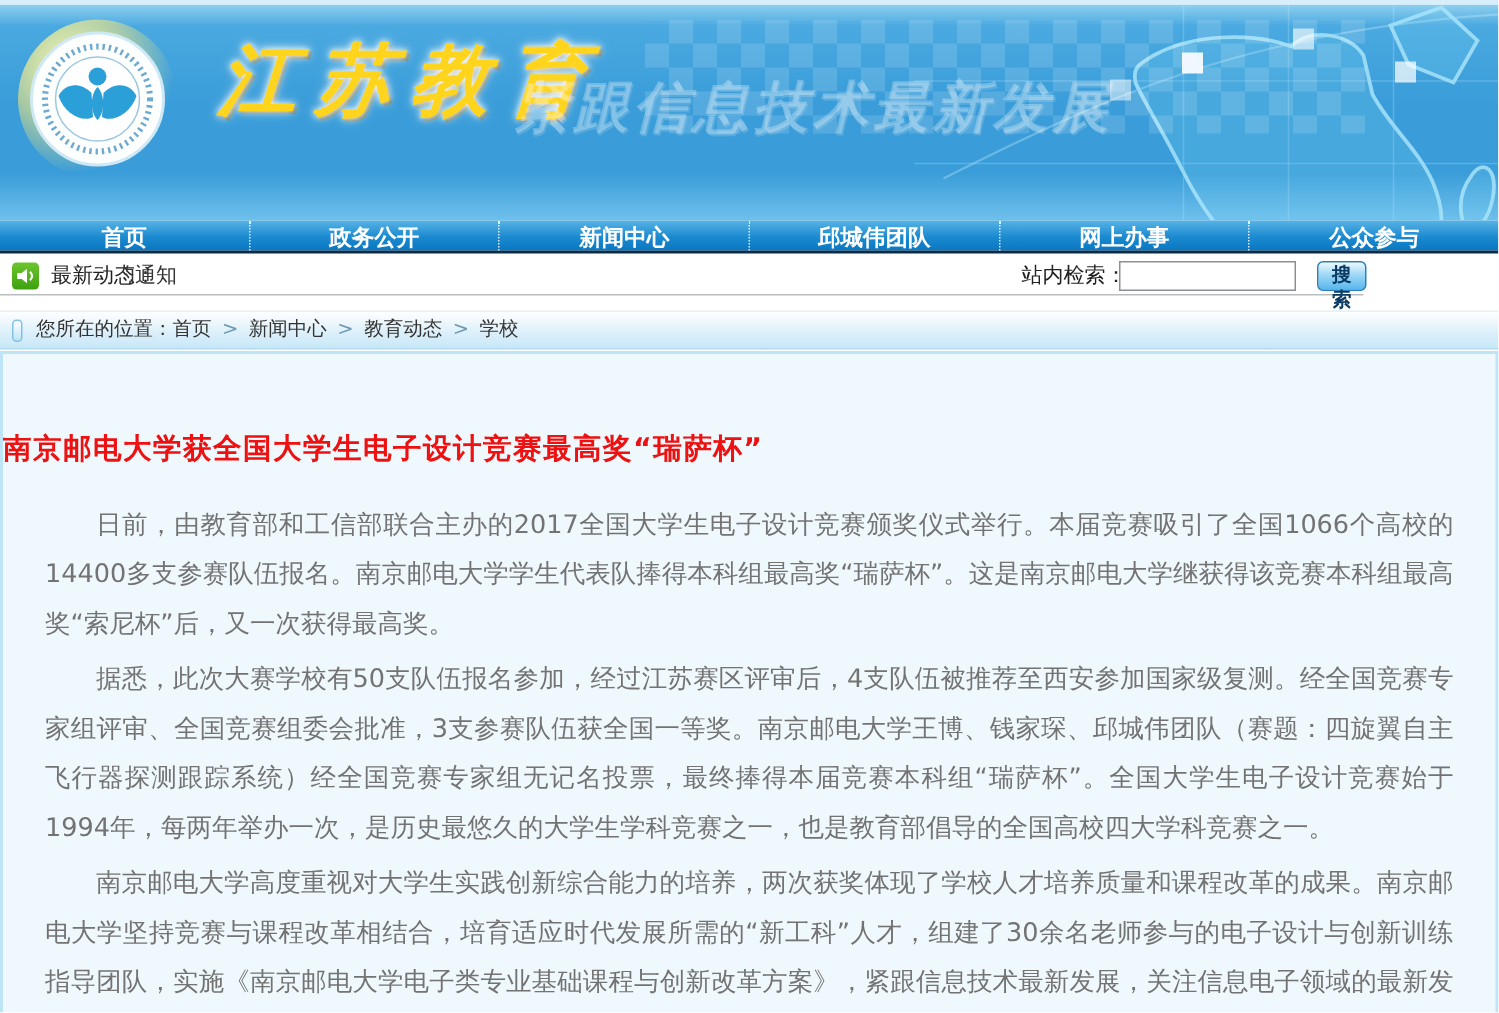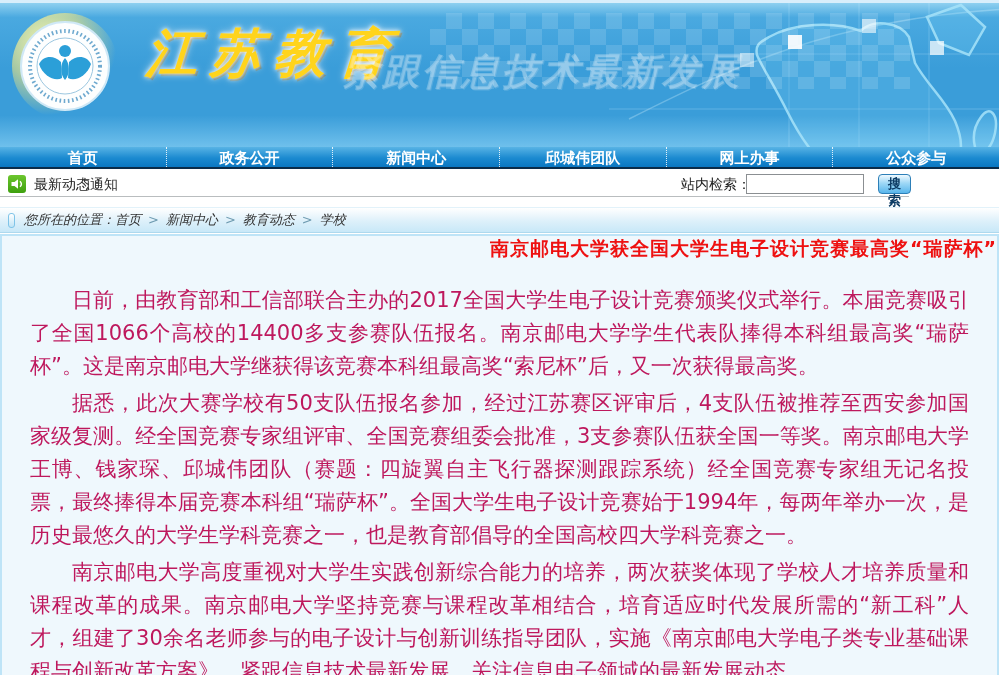--- a/index.html
+++ b/index.html
@@ -86,43 +86,43 @@
     background:linear-gradient(180deg,#eef9ff 0%,#9fd8f6 45%,#58b6ec 100%);
     border:1px solid #2d7fb8; border-radius:4px; line-height:17px;
     font-family:"DejaVu Sans", sans-serif;
   }
 
   
   .breadcrumb {
     position:absolute; top:207px; left:0; width:999px; height:26px;
     background:linear-gradient(180deg,#ffffff 0%,#ddf0fa 55%,#c8e8f8 100%);
     border-top:1px solid #e2f2fa; border-bottom:1px solid #aed9ee;
-    font-size:13px; color:#333; line-height:24px;font-style:italic;
+    font-size:13px; color:#333; line-height:24px;
   }
   .crumb-marker {
     position:absolute; left:8px; top:5px; width:7px; height:15px;
     border:1px solid #7fc4e8; border-radius:3px;
     background:linear-gradient(180deg,#ffffff,#bfe4f6);
   }
   .crumb-text { position:absolute; left:24px; top:0; white-space:nowrap; }
   .crumb-link { cursor:pointer; }
   .crumb-sep { color:#6d9ab0; margin:0 7px; }
 
   
   .content {
     position:absolute; top:234px; left:0; width:999px; height:441px;
     background:#eff8fd; border:2px solid #bee4f7; border-bottom:none;
   }
   .article-title {
-    text-align:right;
+    margin-top:50px; text-align:left;
     font-size:19px; font-weight:bold; color:#ee1111; letter-spacing:1px;
   }
   .article-body { margin:22px 28px 0 28px; }
   .article-body p {
-    font-size:21px; line-height:33px; color:#be185d;
+    font-size:17px; line-height:33px; color:#737373;
     text-align:justify; text-indent:2em; margin-bottom:4px;
   }
 </style>
 </head>
 <body>
 
 <div class="page">
 
   <div class="header">
     <svg class="map-graphic" viewBox="0 0 400 160">

